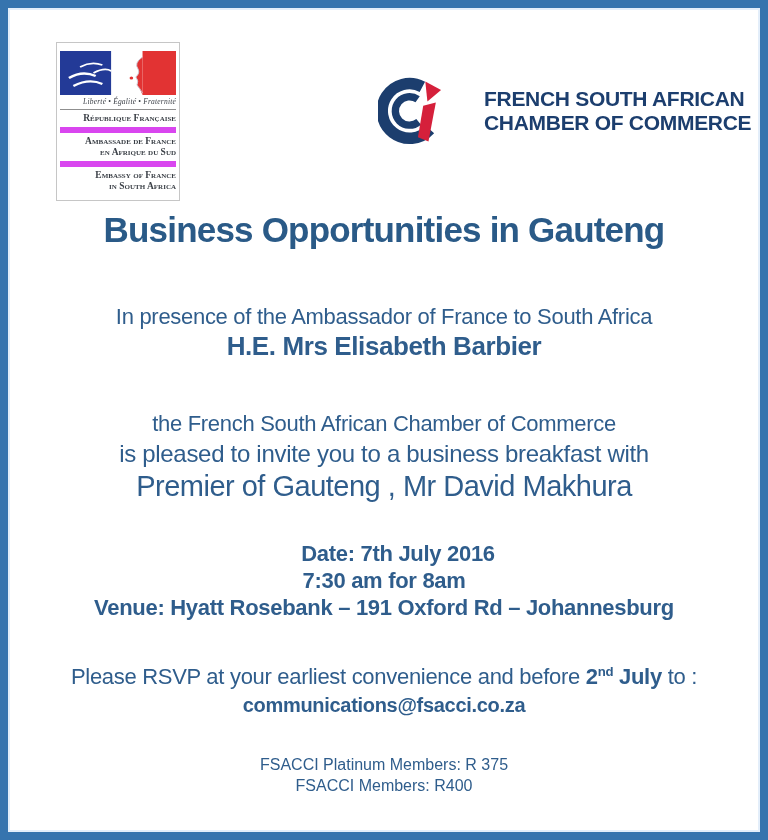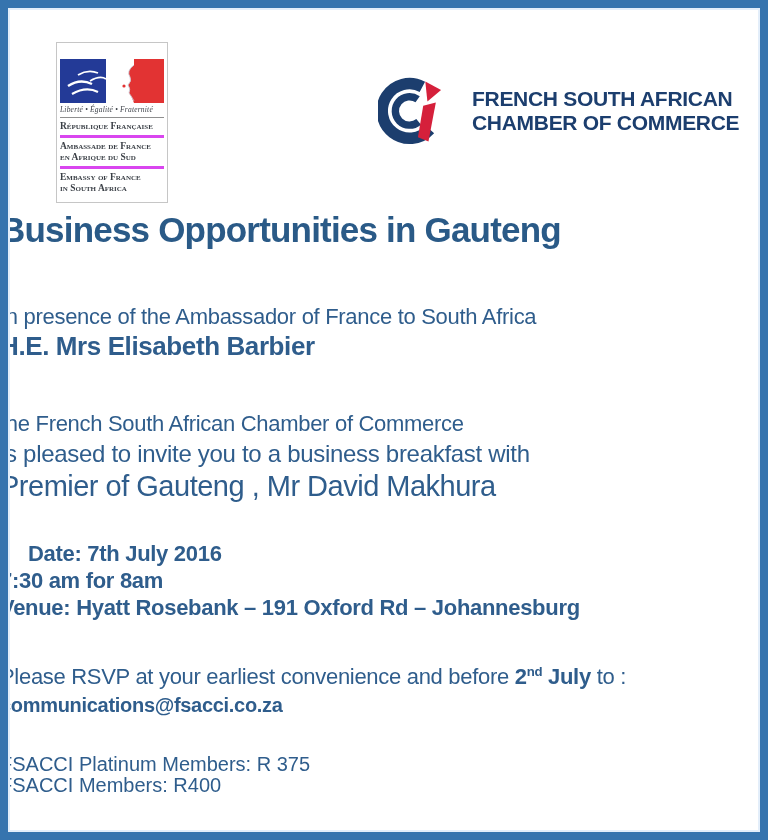--- a/index.html
+++ b/index.html
@@ -12,61 +12,61 @@
   }
   .border-frame{
     position:absolute;inset:0;
     border:8px solid #3674ae;
     box-shadow:inset 0 0 0 2px #e3eefa;
     pointer-events:none;
     z-index:10;
   }
   
   .embassy{
-    position:absolute;left:56px;top:42px;width:112px;
+    position:absolute;left:56px;top:42px;width:124px;
     box-sizing:border-box;
     background:#fff;border:1px solid #c6c6c6;
-    padding:16px 3px 5px;
-    text-align:left;
+    padding:8px 3px 5px;
+    text-align:right;
     font-family:"Liberation Serif", serif;
     color:#3a3f46;
   }
   .embassy .flag{display:block;width:100%;height:44px;}
   .embassy .motto{
     font-style:italic;font-size:7.5px;letter-spacing:0.2px;
     padding:2px 0 3px;border-bottom:1px solid #8f8f8f;white-space:nowrap;
   }
   .embassy .sect{
     font-variant:small-caps;font-weight:bold;font-size:9.5px;
-    line-height:11px;padding:3px 0;border-bottom:3px solid #d946ef;
+    line-height:11px;padding:3px 0;border-bottom:6px solid #d946ef;
   }
   .embassy .sect:last-child{border-bottom:none;}
   
   .fsacci{position:absolute;left:378px;top:70px;display:flex;align-items:center;}
   .fsacci .icon{width:82px;height:82px;flex:0 0 auto;}
   .fsacci .brand{
-    margin-left:12px;
+    margin-left:24px;
     color:#1c3e6e;font-weight:bold;font-size:21px;line-height:24px;
     letter-spacing:-0.3px;white-space:nowrap;
   }
   
-  .line{position:absolute;left:0;right:0;text-align:left;color:#2f5d8c;white-space:nowrap;}
+  .line{position:absolute;left:0;right:0;text-align:center;color:#2f5d8c;white-space:nowrap;}
   .title       {top:210px;font-size:35px;font-weight:bold;letter-spacing:-0.8px;color:#2a5a87;}
   .presence    {top:304px;font-size:22px;letter-spacing:-0.3px;}
   .ambassador  {top:331px;font-size:26px;font-weight:bold;letter-spacing:-0.4px;}
   .invite1     {top:411px;font-size:22px;letter-spacing:-0.3px;}
   .invite2     {top:440px;font-size:24px;letter-spacing:-0.3px;}
   .guest       {top:470px;font-size:29px;font-weight:normal;letter-spacing:-0.5px;}
   .date-line   {top:541px;font-size:22px;font-weight:bold;letter-spacing:-0.3px;padding-left:28px;}
   .time-line   {top:568px;font-size:22px;font-weight:bold;letter-spacing:-0.3px;}
   .venue-line  {top:595px;font-size:22px;font-weight:bold;letter-spacing:-0.3px;}
   .rsvp        {top:664px;font-size:22px;letter-spacing:-0.3px;}
   .rsvp b sup  {font-size:60%;}
   .email       {top:694px;font-size:20px;font-weight:bold;letter-spacing:-0.3px;}
-  .prices      {top:754px;font-size:20px;line-height:21px;}
+  .prices      {top:754px;font-size:16px;line-height:21px;}
   .prices div{white-space:nowrap;}
 </style>
 </head>
 <body>
 
 <div class="page">
   <div class="border-frame"></div>
 
   <div class="embassy">
     <svg class="flag" viewBox="0 0 104 44" preserveAspectRatio="none">

